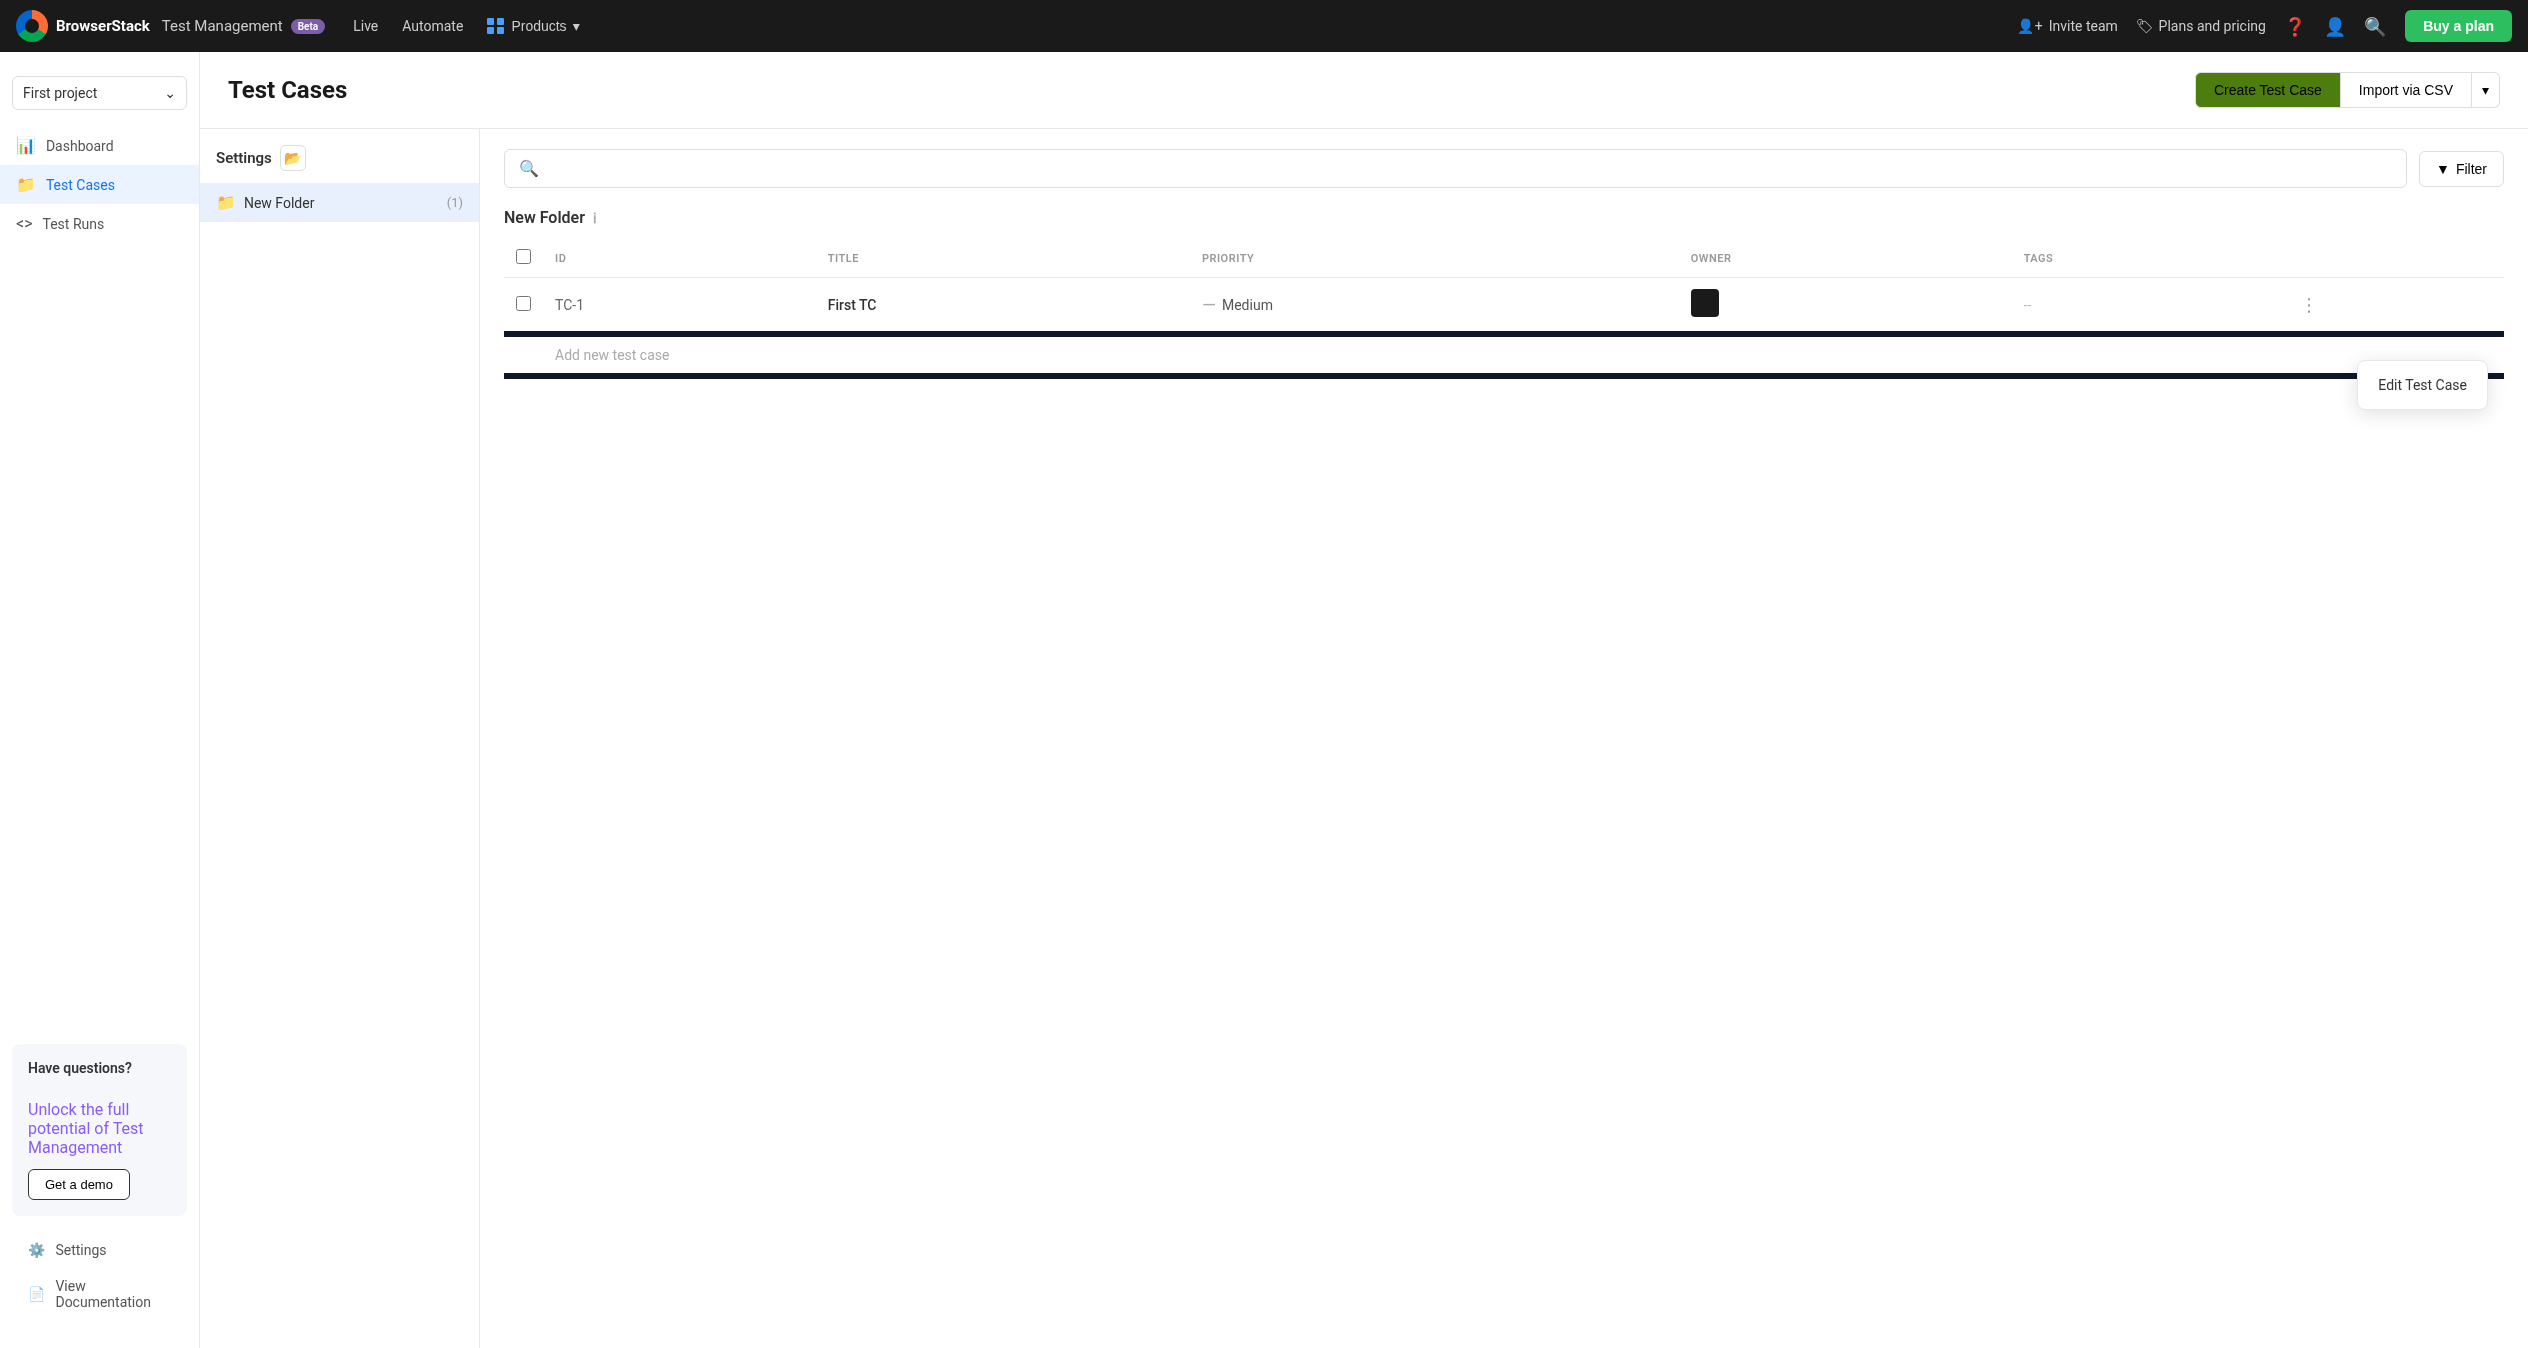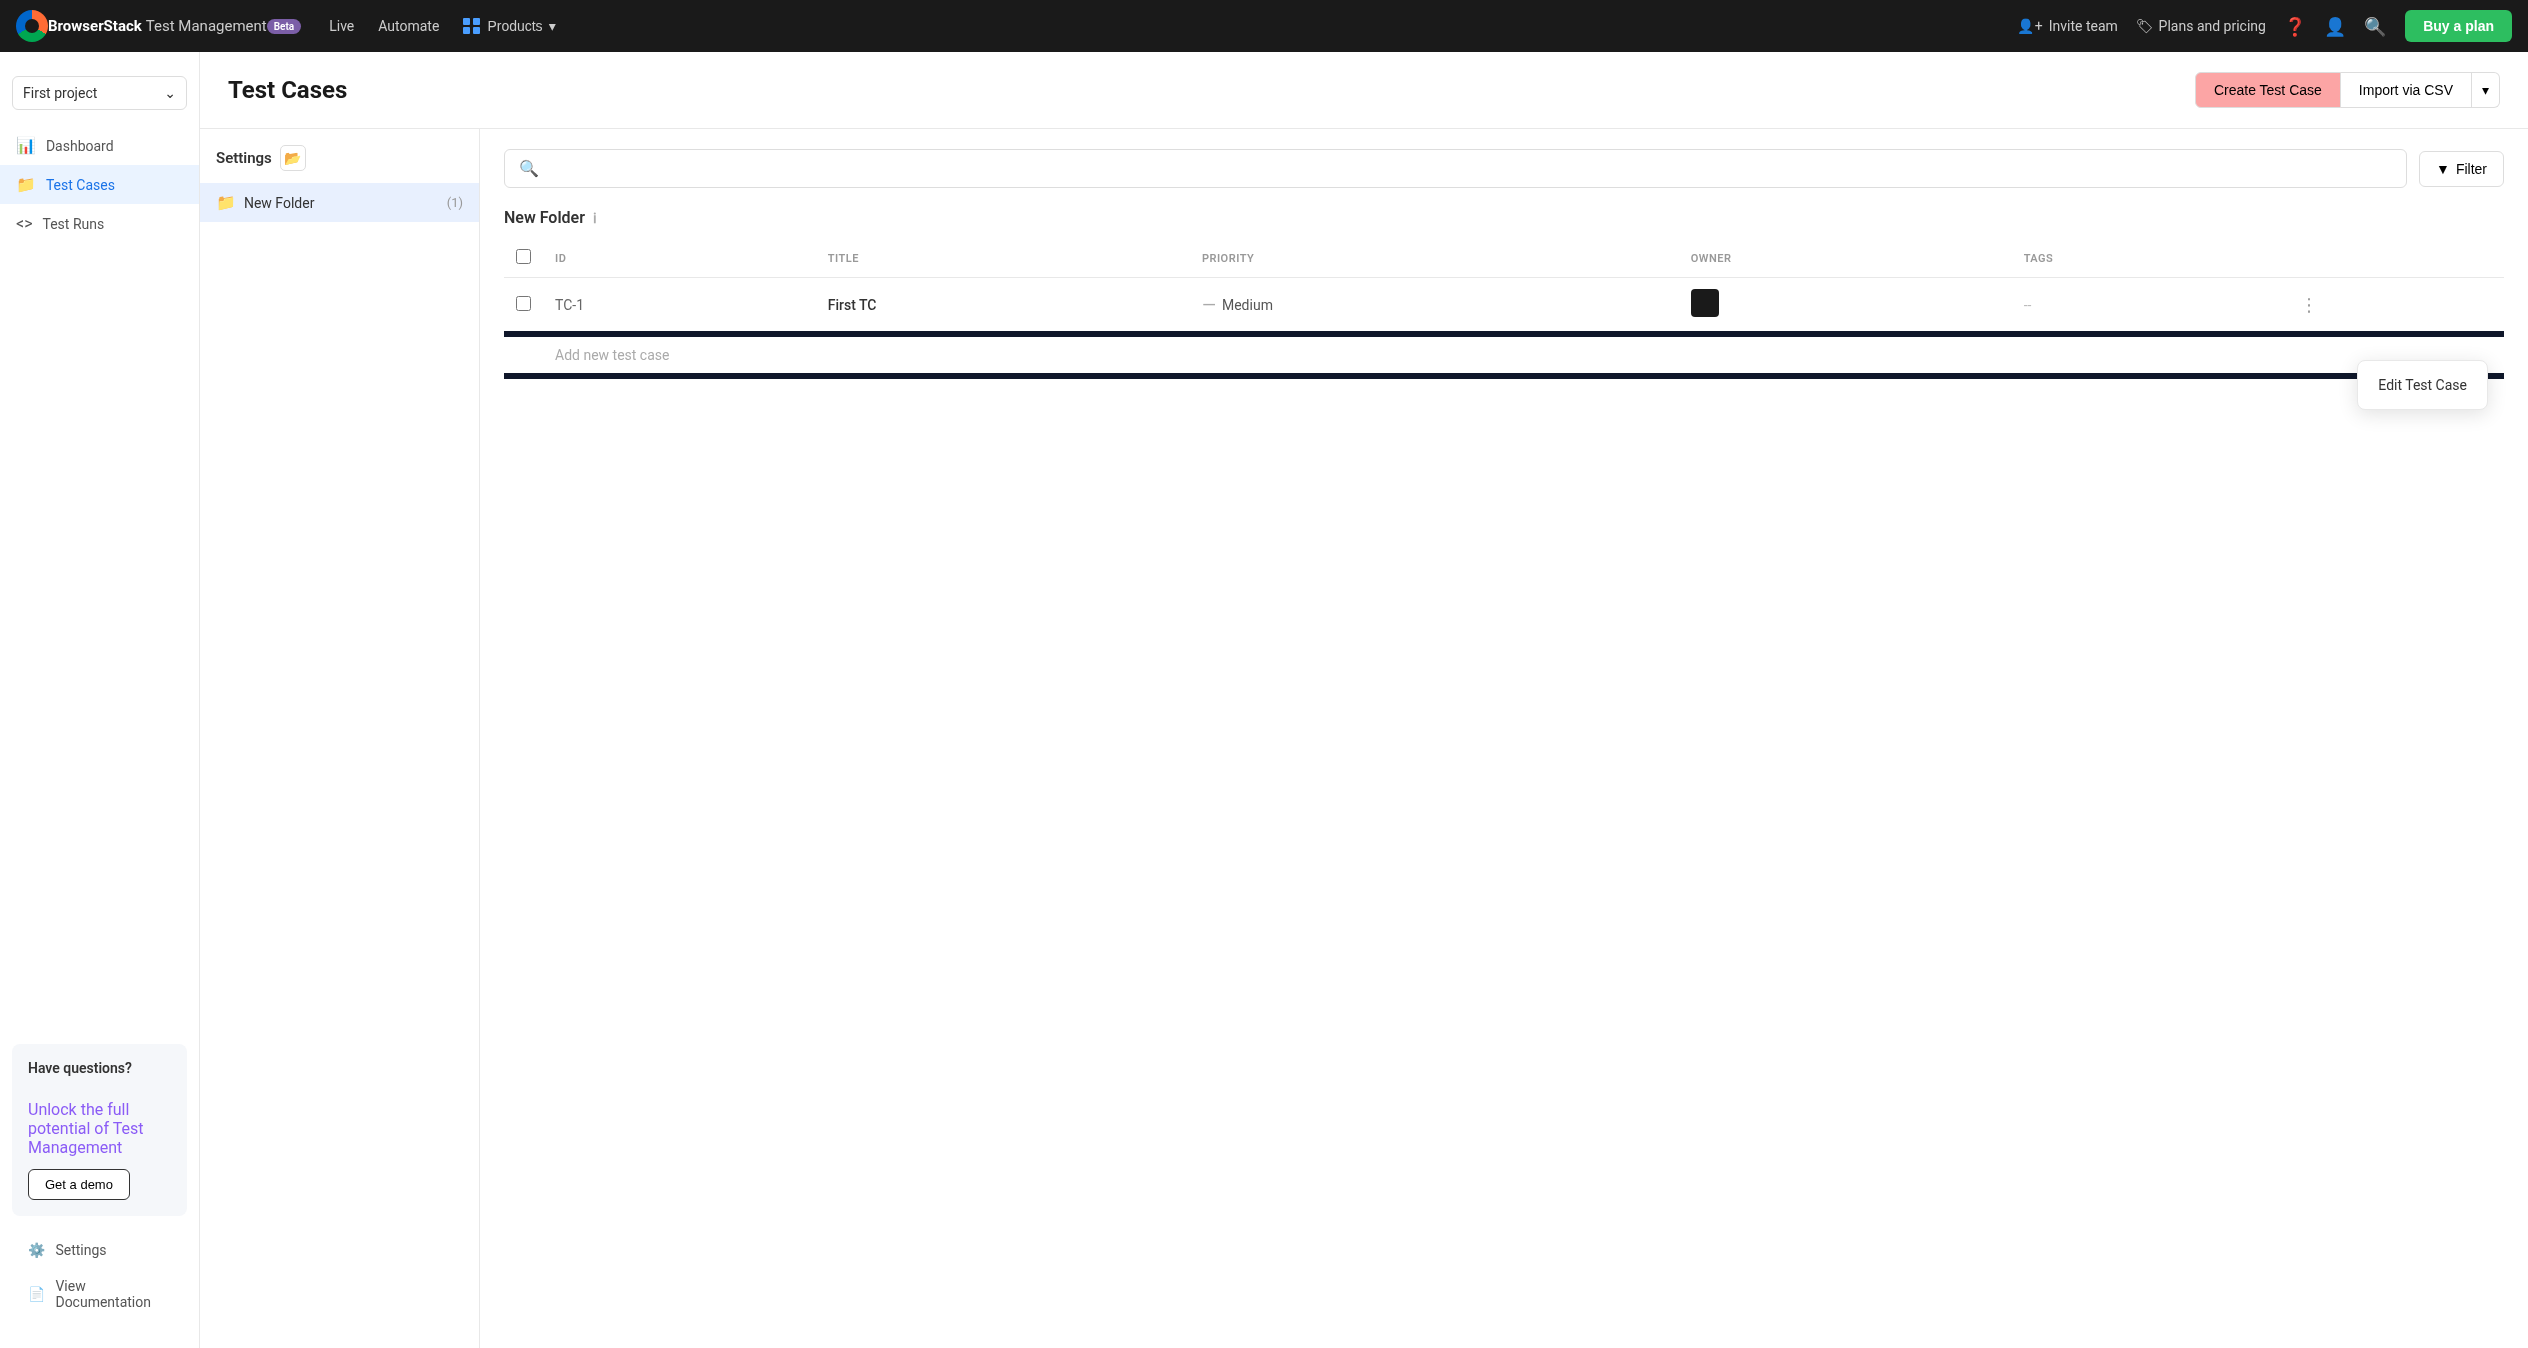--- a/index.html
+++ b/index.html
@@ -3,21 +3,21 @@
   <meta charset="utf-8">
   <style>
     * { margin: 0; padding: 0; box-sizing: border-box; }
     body { font-family: -apple-system, BlinkMacSystemFont, 'Segoe UI', Roboto, sans-serif; background: #f5f5f5; color: #333; }
 
     
     .topnav {
       display: flex; align-items: center; background: #1a1a1a; color: #fff;
       padding: 0 16px; height: 52px; gap: 20px;
     }
-    .topnav-logo { display: flex; align-items: center; }
+    .topnav-logo { display: flex; align-items: center; gap: 8px; }
     .logo-circle {
       width: 32px; height: 32px; border-radius: 50%;
       background: conic-gradient(#ff6b35 0deg 120deg, #00a651 120deg 240deg, #0066cc 240deg 360deg);
       display: flex; align-items: center; justify-content: center;
     }
     .logo-inner { width: 14px; height: 14px; background: #1a1a1a; border-radius: 50%; }
     .brand-name { font-size: 15px; font-weight: 700; color: #fff; }
     .product-name { font-size: 15px; font-weight: 400; color: #ccc; margin-left: 4px; }
     .beta-badge {
       background: #7b5ea7; color: #fff; font-size: 10px; font-weight: 600;
@@ -81,21 +81,21 @@
     .main { flex: 1; display: flex; flex-direction: column; overflow: hidden; }
 
     
     .page-header {
       display: flex; align-items: center; justify-content: space-between;
       padding: 20px 28px; background: #fff; border-bottom: 1px solid #e8e8e8;
     }
     .page-title { font-size: 24px; font-weight: 700; color: #1a1a1a; }
     .header-actions { display: flex; gap: 0; }
     .create-btn {
-      background: #fca5a5; border: 1px solid #ddd; border-radius: 6px 0 0 6px;
+      background: #4d7c0f; border: 1px solid #ddd; border-radius: 6px 0 0 6px;
       padding: 9px 18px; font-size: 14px; font-weight: 500; cursor: pointer;
     }
     .import-btn {
       background: #fff; border: 1px solid #ddd; border-left: none; border-radius: 0;
       padding: 9px 18px; font-size: 14px; cursor: pointer;
     }
     .import-caret {
       background: #fff; border: 1px solid #ddd; border-left: none; border-radius: 0 6px 6px 0;
       padding: 9px 10px; font-size: 14px; cursor: pointer;
     }

